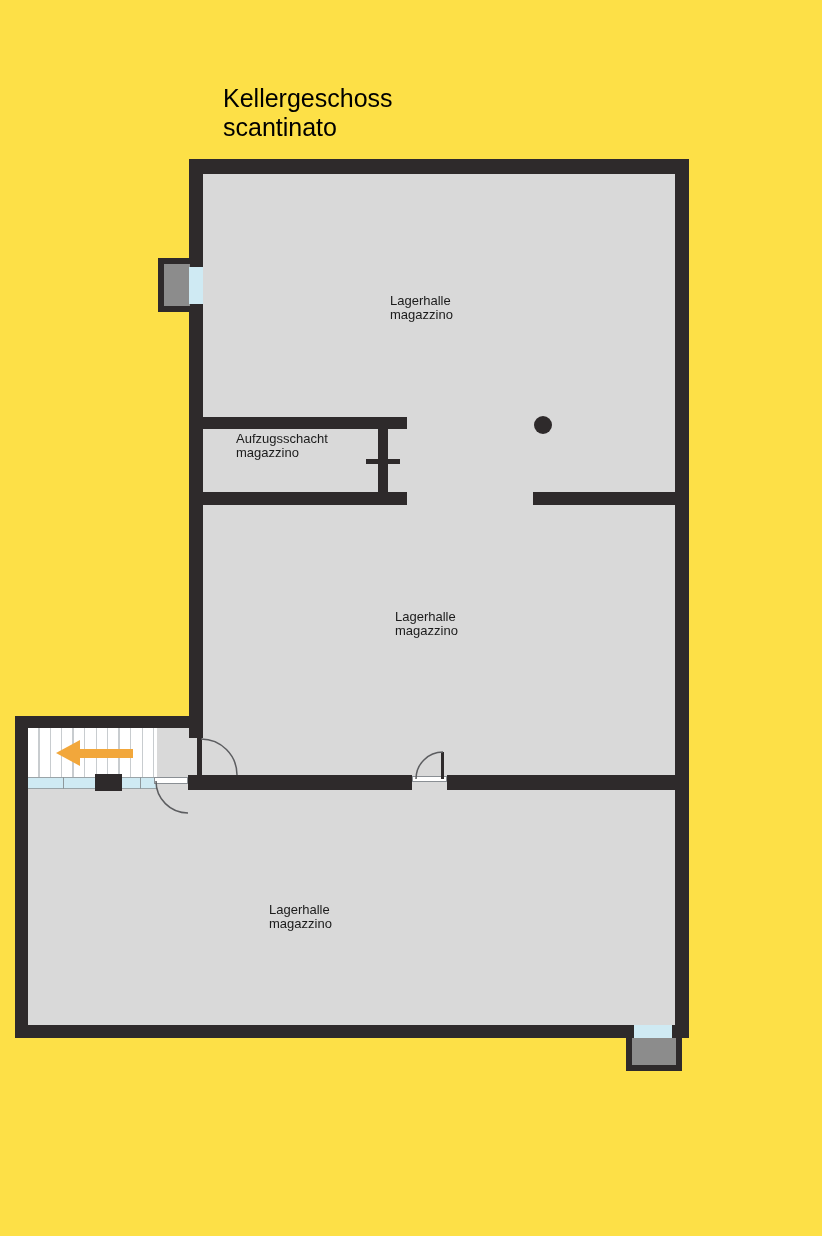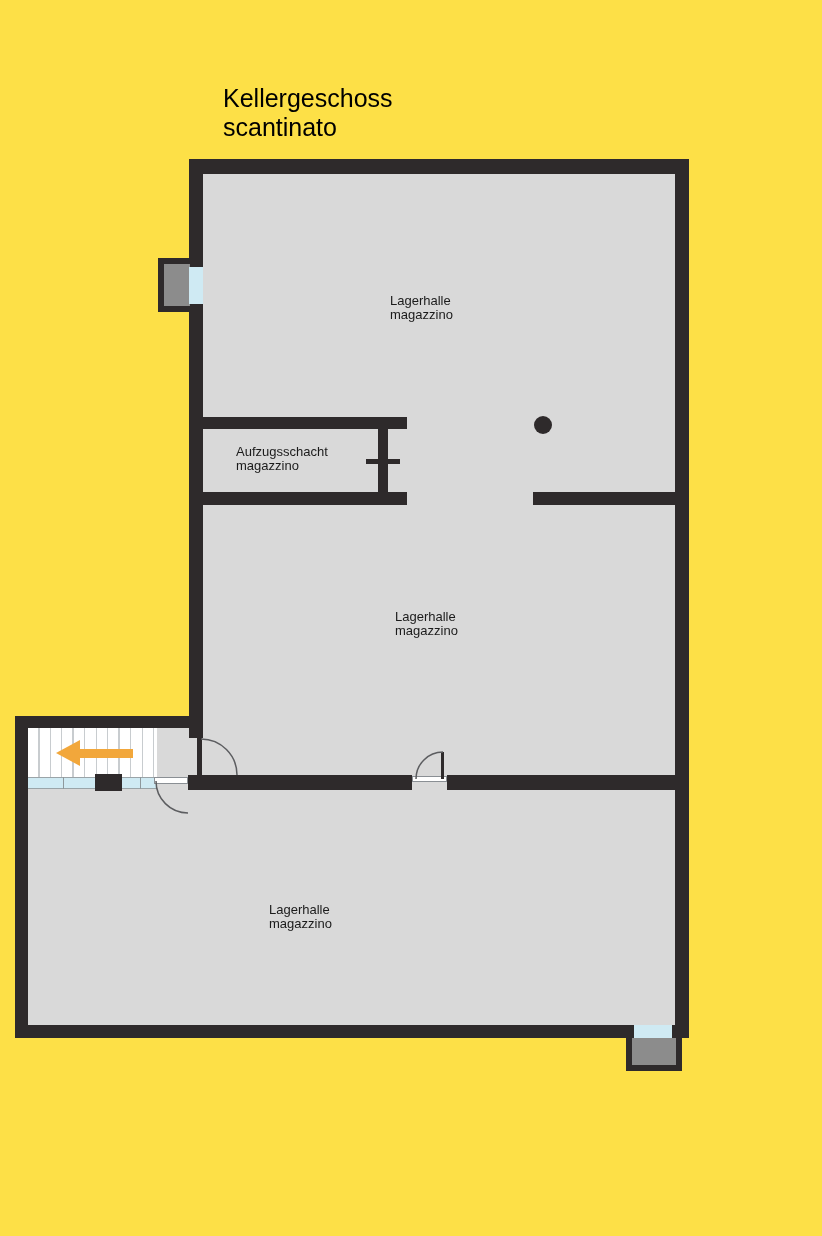--- a/index.html
+++ b/index.html
@@ -95,21 +95,21 @@
   <svg class="swings" width="822" height="1236" viewBox="0 0 822 1236">
     <path d="M 201 739 A 36 36 0 0 1 237 775"></path>
     <path d="M 156 781 A 32 32 0 0 0 188 813"></path>
     <path d="M 416 779 A 27 27 0 0 1 443 752"></path>
   </svg>
 
   <div class="label" style="left:390px;top:294px">
     <div>Lagerhalle</div>
     <div>magazzino</div>
   </div>
-  <div class="label" style="left:236px;top:445px">
+  <div class="label" style="left:236px;top:432px">
     <div>Aufzugsschacht</div>
     <div>magazzino</div>
   </div>
   <div class="label" style="left:395px;top:610px">
     <div>Lagerhalle</div>
     <div>magazzino</div>
   </div>
   <div class="label" style="left:269px;top:903px">
     <div>Lagerhalle</div>
     <div>magazzino</div>

